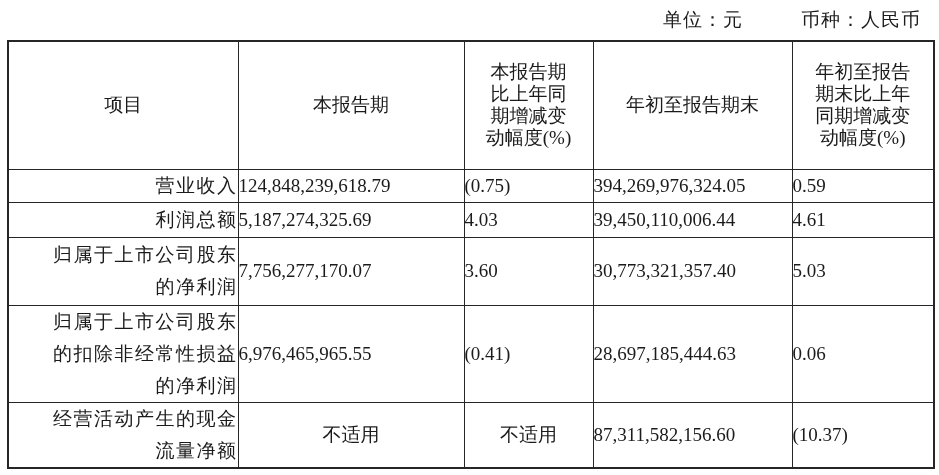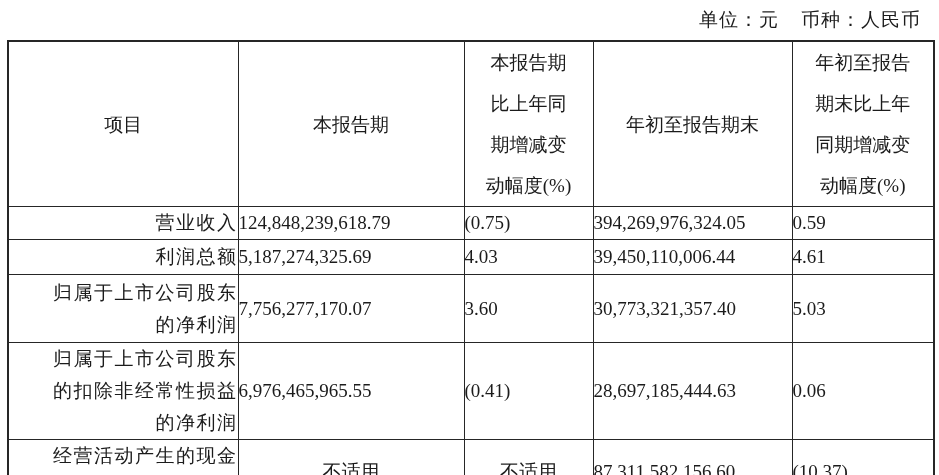--- a/index.html
+++ b/index.html
@@ -14,21 +14,21 @@
     background: #ffffff;
     color: #1b1b1b;
     font-family: "Liberation Serif", "DejaVu Serif", serif;
     overflow: hidden;
   }
   .topbar {
     height: 40px;
     display: flex;
     justify-content: flex-end;
     align-items: center;
-    gap: 22px;
+    gap: 58px;
     padding-right: 18px;
     font-size: 19px;
     letter-spacing: 1px;
   }
   table.fin {
     border-collapse: collapse;
     table-layout: fixed;
     width: 926px;
     margin-left: 7px;
     border: 2px solid #262626;
@@ -51,21 +51,21 @@
   tr.rh  { height: 128px; }
   tr.r1  { height: 33px; }
   tr.r2  { height: 35px; padding-left: 33px; }
   tr.r3  { height: 68px; }
   tr.r4  { height: 97px; }
   tr.r5  { height: 64px; }
 
   th.hd {
     text-align: center;
     white-space: pre-line;
-    line-height: 41px;
+    line-height: 22px;
   }
   td.item {
     text-align: right;
     white-space: pre-line;
     line-height: 32px;
     padding: 2px 6px 2px 9px;
     letter-spacing: 1.5px;
   }
   td.num { text-align: left; }
   td.pad-current { padding-right: 14px; }

